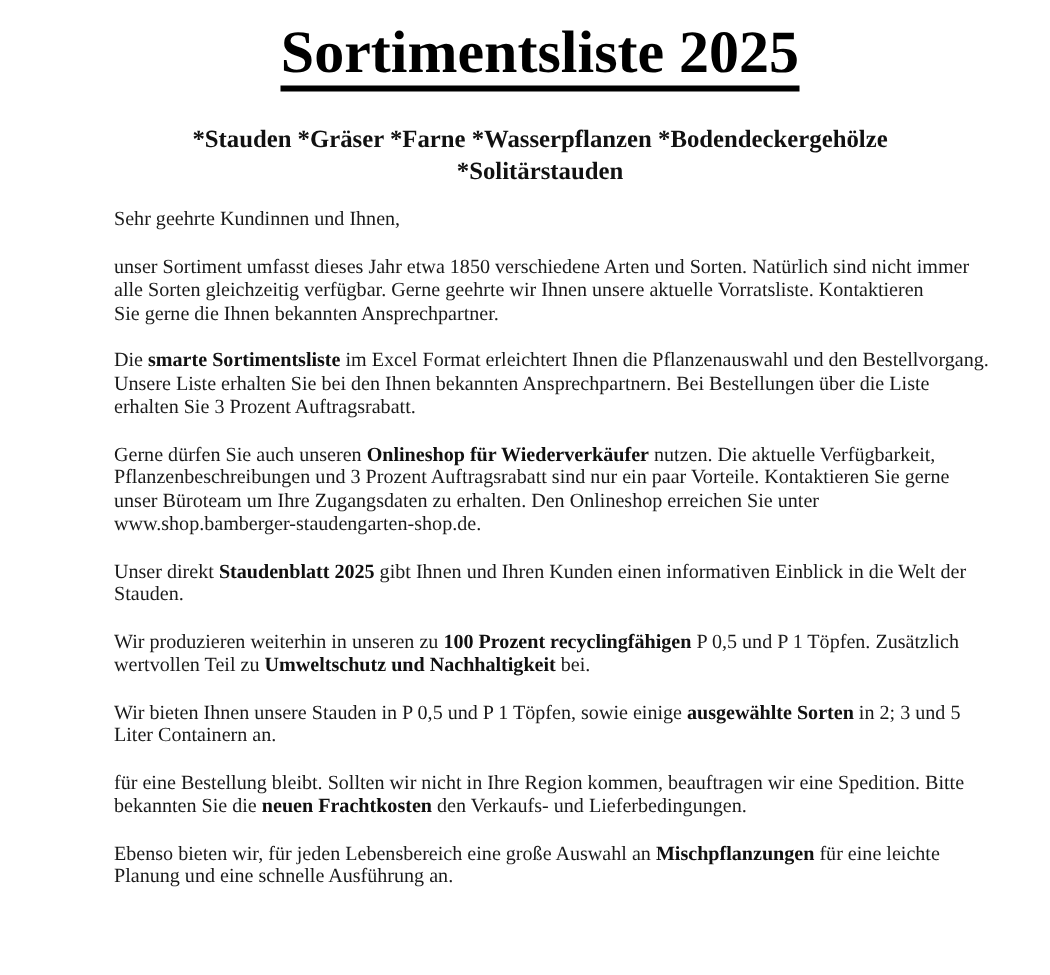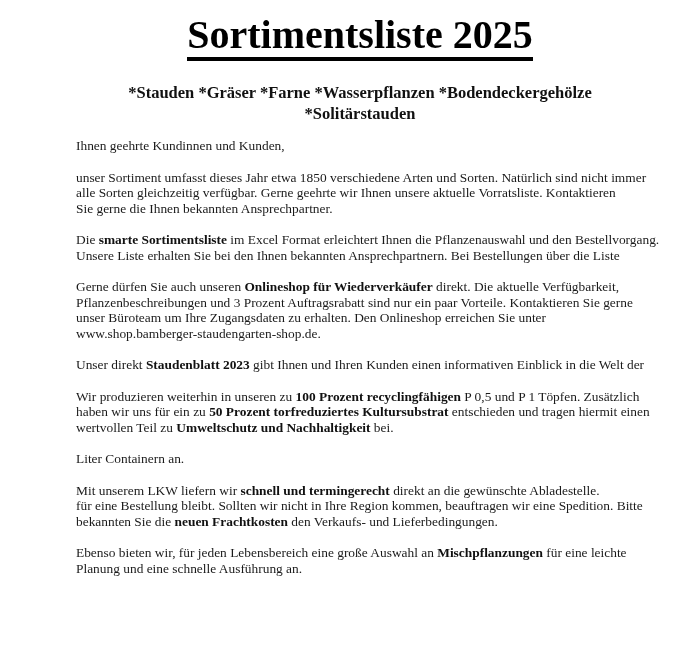--- a/index.html
+++ b/index.html
@@ -66,56 +66,57 @@
 
 <div class="page">
   <div class="title"><span>Sortimentsliste 2025</span></div>
 
   <div class="subtitle">
     <div>*Stauden *Gräser *Farne *Wasserpflanzen *Bodendeckergehölze</div>
     <div>*Solitärstauden</div>
   </div>
 
   <div class="body-text">
-    <p class="para">Ihnen geehrte Kundinnen und Kunden,</p>
+    <p class="para">Sehr geehrte Kundinnen und Ihnen,</p>
 
     <p class="para">
       <span class="line">unser Sortiment umfasst dieses Jahr etwa 1850 verschiedene Arten und Sorten. Natürlich sind nicht immer</span>
       <span class="line">alle Sorten gleichzeitig verfügbar. Gerne geehrte wir Ihnen unsere aktuelle Vorratsliste. Kontaktieren</span>
       <span class="line">Sie gerne die Ihnen bekannten Ansprechpartner.</span>
     </p>
 
     <p class="para">
       <span class="line"><span>Die </span><b>smarte Sortimentsliste</b><span> im Excel Format erleichtert Ihnen die Pflanzenauswahl und den Bestellvorgang.</span></span>
       <span class="line">Unsere Liste erhalten Sie bei den Ihnen bekannten Ansprechpartnern. Bei Bestellungen über die Liste</span>
+      <span class="line">erhalten Sie 3 Prozent Auftragsrabatt.</span>
     </p>
 
     <p class="para">
-      <span class="line"><span>Gerne dürfen Sie auch unseren </span><b>Onlineshop für Wiederverkäufer</b><span> direkt. Die aktuelle Verfügbarkeit,</span></span>
+      <span class="line"><span>Gerne dürfen Sie auch unseren </span><b>Onlineshop für Wiederverkäufer</b><span> nutzen. Die aktuelle Verfügbarkeit,</span></span>
       <span class="line">Pflanzenbeschreibungen und 3 Prozent Auftragsrabatt sind nur ein paar Vorteile. Kontaktieren Sie gerne</span>
       <span class="line">unser Büroteam um Ihre Zugangsdaten zu erhalten. Den Onlineshop erreichen Sie unter</span>
       <span class="line">www.shop.bamberger-staudengarten-shop.de.</span>
     </p>
 
     <p class="para">
-      <span class="line"><span>Unser direkt </span><b>Staudenblatt 2023</b><span> gibt Ihnen und Ihren Kunden einen informativen Einblick in die Welt der</span></span>
+      <span class="line"><span>Unser direkt </span><b>Staudenblatt 2025</b><span> gibt Ihnen und Ihren Kunden einen informativen Einblick in die Welt der</span></span>
+      <span class="line">Stauden.</span>
     </p>
 
     <p class="para">
       <span class="line"><span>Wir produzieren weiterhin in unseren zu </span><b>100 Prozent recyclingfähigen</b><span> P 0,5 und P 1 Töpfen. Zusätzlich</span></span>
-      <span class="line"><span>haben wir uns für ein zu </span><b>50 Prozent torfreduziertes Kultursubstrat</b><span> entschieden und tragen hiermit einen</span></span>
       <span class="line"><span>wertvollen Teil zu </span><b>Umweltschutz und Nachhaltigkeit</b><span> bei.</span></span>
     </p>
 
     <p class="para">
+      <span class="line"><span>Wir bieten Ihnen unsere Stauden in P 0,5 und P 1 Töpfen, sowie einige </span><b>ausgewählte Sorten</b><span> in 2; 3 und 5</span></span>
       <span class="line">Liter Containern an.</span>
     </p>
 
     <p class="para">
-      <span class="line"><span>Mit unserem LKW liefern wir </span><b>schnell und termingerecht</b><span> direkt an die gewünschte Abladestelle.</span></span>
       <span class="line">für eine Bestellung bleibt. Sollten wir nicht in Ihre Region kommen, beauftragen wir eine Spedition. Bitte</span>
       <span class="line"><span>bekannten Sie die </span><b>neuen Frachtkosten</b><span> den Verkaufs- und Lieferbedingungen.</span></span>
     </p>
 
     <p class="para">
       <span class="line"><span>Ebenso bieten wir, für jeden Lebensbereich eine große Auswahl an </span><b>Mischpflanzungen</b><span> für eine leichte</span></span>
       <span class="line">Planung und eine schnelle Ausführung an.</span>
     </p>
 
   </div>

